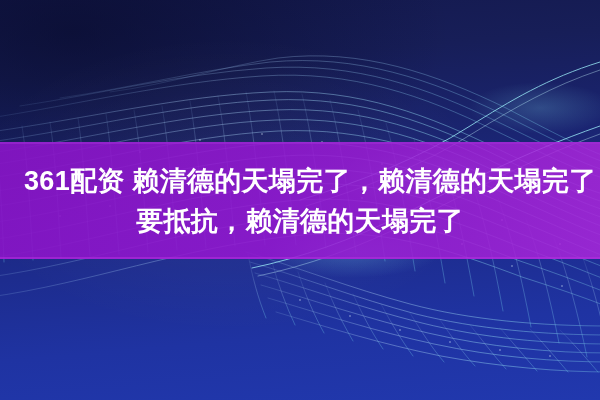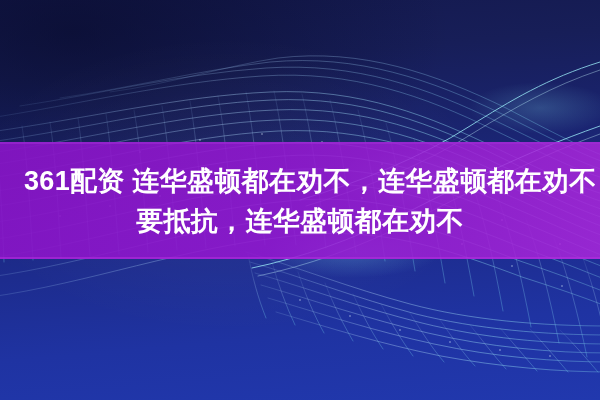--- a/index.html
+++ b/index.html
@@ -249,17 +249,17 @@
         </g>
       </g>
     </svg>
   </div>
 
   <div class="purple-band"></div>
   <div class="purple-band-edge-top"></div>
   <div class="purple-band-edge-bottom"></div>
 
   <div class="headline">
-    <div class="headline-line headline-line-1">361配资 连华盛顿都在劝不，连华盛顿都在劝不</div>
-    <div class="headline-line headline-line-2">要抵抗，连华盛顿都在劝不</div>
+    <div class="headline-line headline-line-1">361配资 赖清德的天塌完了，赖清德的天塌完了</div>
+    <div class="headline-line headline-line-2">要抵抗，赖清德的天塌完了</div>
   </div>
 
 </div>
 
 </body></html>

